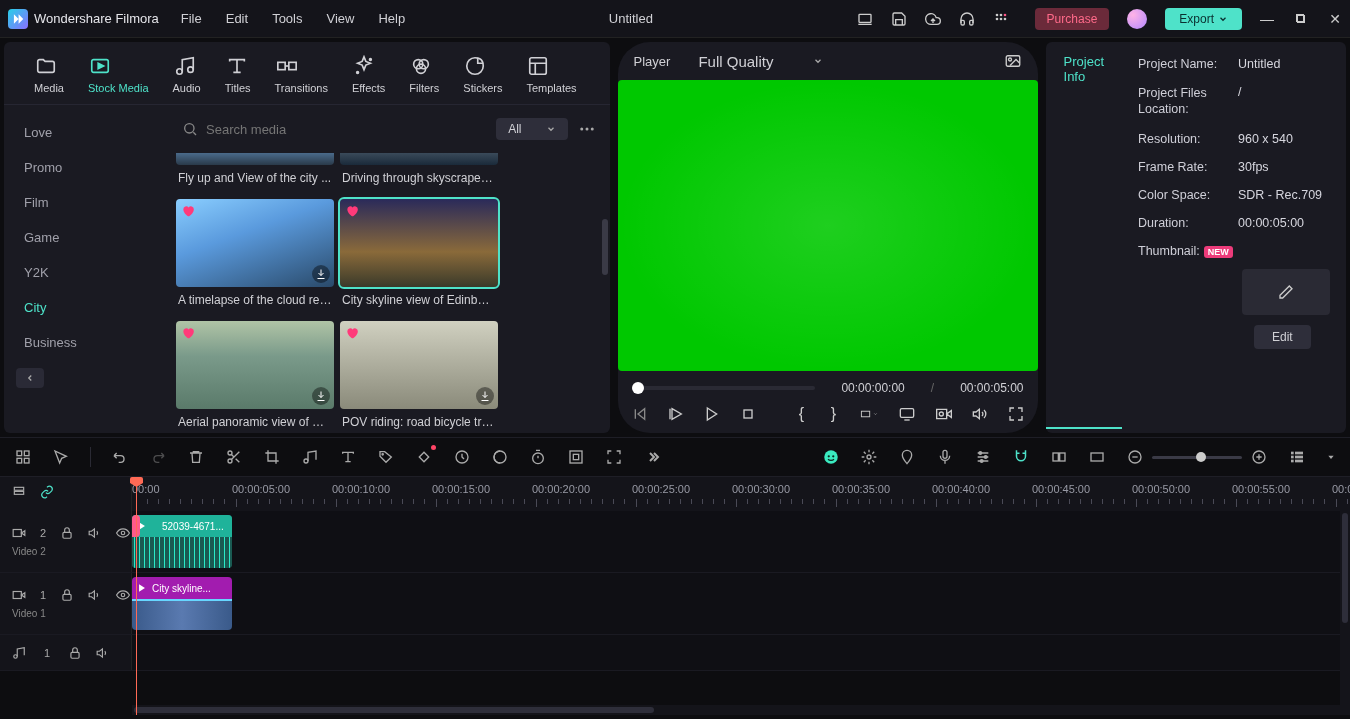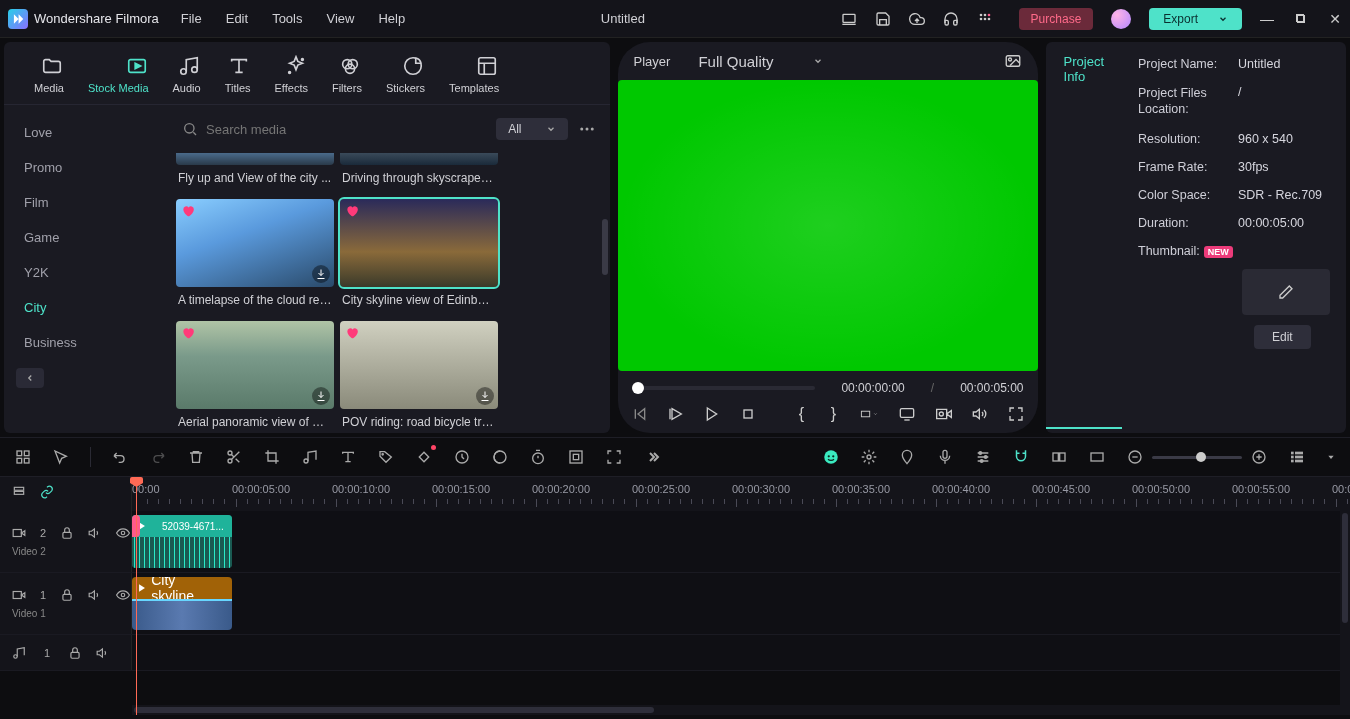--- a/index.html
+++ b/index.html
@@ -8,31 +8,31 @@
   .logo { width: 20px; height: 20px; background: linear-gradient(135deg,#26d0e8,#8a6fff); border-radius: 4px; display:flex;align-items:center;justify-content:center; }
   .logo svg { width:14px;height:14px; }
   .app-title { font-size: 13px; color: #e5e5ea; margin-right: 16px; }
   .menu { display: flex; gap: 24px; }
   .menu span { font-size: 13px; color: #d0d0d5; cursor: pointer; }
   .doc-title { flex: 1; text-align: center; font-size: 13px; color: #d0d0d5; }
   .title-icons { display: flex; gap: 18px; align-items: center; }
   .title-icons .ic { width:16px; height:16px; display:flex;align-items:center;justify-content:center; }
   .btn-purchase { background: #6b2a3a; color: #ff6a8a; padding: 4px 12px; border-radius: 4px; font-size: 12px; margin-left: 8px; }
   .avatar { width:20px;height:20px;border-radius:50%;background: radial-gradient(circle at 30% 30%, #ffb3e6, #b388ff); }
-  .btn-export { background: #4ee2c9; color: #0a3030; padding: 4px 14px; border-radius: 4px; font-size: 12px; display:flex;align-items:center;gap:20px; }
+  .btn-export { background: #4ee2c9; color: #0a3030; padding: 4px 14px; border-radius: 4px; font-size: 12px; display:flex;align-items:center;gap:4px; }
   .win-controls { display:flex; gap:20px; margin-left:12px; }
   .win-controls .wc { width:14px;height:14px; display:flex;align-items:center;justify-content:center; font-size:14px; color:#ccc; }
 
   .main-row { display:flex; height: 395px; gap: 8px; padding: 4px 4px 0 4px; }
   .panel { background: #1a1a22; border-radius: 6px; }
 
   
   .media-panel { width: 646px; display:flex; flex-direction:column; }
   .media-tabs { display:flex; gap: 4px; padding: 8px 20px 0 20px; border-bottom: 1px solid #262632; }
-  .media-tab { display:flex; flex-direction:column; align-items:flex-end; gap:4px; padding: 4px 10px 10px 10px; cursor:pointer; }
+  .media-tab { display:flex; flex-direction:column; align-items:flex-start; gap:4px; padding: 4px 10px 10px 10px; cursor:pointer; }
   .media-tab.active .mt-label { color:#4ee2c9; }
   .media-tab.active .mt-ic { color:#4ee2c9; }
   .mt-ic { width:24px;height:24px; display:flex;align-items:center;justify-content:center; color:#d0d0d5; }
   .mt-label { font-size: 11px; color:#d0d0d5; }
   .media-body { flex:1; display:flex; overflow:hidden; }
   .cat-list { width: 160px; padding: 10px 0; }
   .cat-item { padding: 10px 20px; font-size: 13px; color:#a0a0aa; cursor:pointer; }
   .cat-item.active { color:#4ee2c9; }
   .cat-nav { margin: 8px 0 0 12px; width:28px;height:20px;background:#2a2a36;border-radius:4px;display:flex;align-items:center;justify-content:center; }
   .media-right { flex:1; display:flex;flex-direction:column; padding: 8px 12px 0 12px; position:relative;}
@@ -109,21 +109,21 @@
   .th-row { display:flex; gap:14px; align-items:center; }
   .th-ic { width:14px;height:14px;display:flex;align-items:center;justify-content:center;color:#aaa; font-size:11px;}
   .th-label { font-size:10px; color:#888; margin-top:2px; }
   .track-lane { flex:1; position:relative; background:#0f0f14; }
   .clip { position:absolute; top:4px; bottom:4px; border-radius:4px; overflow:hidden; display:flex;flex-direction:column; }
   .clip-v2 { left:0; width:100px; background: linear-gradient(#1a7a6e,#14524a); }
   .clip-v2 .clip-head { background:#1fb39a; height:22px; display:flex;align-items:center;gap:4px;padding:0 4px;font-size:10px;color:#fff; position:relative;}
   .clip-v2 .clip-head::before { content:""; position:absolute; left:-10px; top:0; width:18px; height:22px; background:#ff5a8a; border-radius:12px 4px 4px 12px;}
   .clip-v2 .clip-wave { flex:1; background: repeating-linear-gradient(90deg, #1a5a52 0 2px, #2aeac8 2px 3px, #1a5a52 3px 5px); }
   .clip-v1 { left:0; width:100px; }
-  .clip-v1 .clip-head { height:22px; background:#a16207; display:flex;align-items:center;gap:4px;padding:0 4px;font-size:14px;color:#fff; }
+  .clip-v1 .clip-head { height:22px; background:#a21caf; display:flex;align-items:center;gap:4px;padding:0 4px;font-size:10px;color:#fff; }
   .clip-v1 .clip-thumb { flex:1; background: linear-gradient(90deg,#3a5a8a,#5a7ab0,#3a5a8a); border-top:2px solid #67d6ff;}
   .playbtn { width:12px;height:12px;display:flex;align-items:center;justify-content:center; }
   .tl-hscroll { height:10px; background:#14141a; position:relative; margin-left:132px;}
   .tl-hscroll .sth { position:absolute; left:2px; top:2px; height:6px; width:520px; background:#2e2e3a; border-radius:3px;}
   .tl-vscroll { position:absolute; right:0; top:34px; bottom:10px; width:10px; background:#14141a;}
   .tl-vscroll .sth { position:absolute; top:2px; right:2px; width:6px; height:110px; background:#2e2e3a; border-radius:3px;}
 
   svg { display:block; }
 </style>
 </head>
@@ -231,20 +231,30 @@
           </span>
         <span class="mt-label">Audio</span>
       </div>
       <div class="media-tab">
         <span class="mt-ic">
             <svg width="22" height="22" viewBox="0 0 24 24" fill="none" stroke="currentColor" stroke-width="1.8">
               <path d="M4 7V5h16v2M12 5v14M8 19h8"></path>
             </svg>
           </span>
         <span class="mt-label">Titles</span>
+      </div>
+      <div class="media-tab">
+        <span class="mt-ic">
+            <svg width="22" height="22" viewBox="0 0 24 24" fill="none" stroke="currentColor" stroke-width="1.8">
+              <rect x="2" y="8" width="8" height="8"></rect>
+              <rect x="14" y="8" width="8" height="8"></rect>
+              <path d="M10 12h4"></path>
+            </svg>
+          </span>
+        <span class="mt-label">Transitions</span>
       </div>
       <div class="media-tab">
         <span class="mt-ic">
             <svg width="22" height="22" viewBox="0 0 24 24" fill="none" stroke="currentColor" stroke-width="1.8">
               <path d="M12 2l2 5 5 2-5 2-2 5-2-5-5-2 5-2z"></path>
               <circle cx="19" cy="5" r="1" fill="currentColor"></circle>
               <circle cx="5" cy="19" r="1" fill="currentColor"></circle>
             </svg>
           </span>
         <span class="mt-label">Effects</span>

